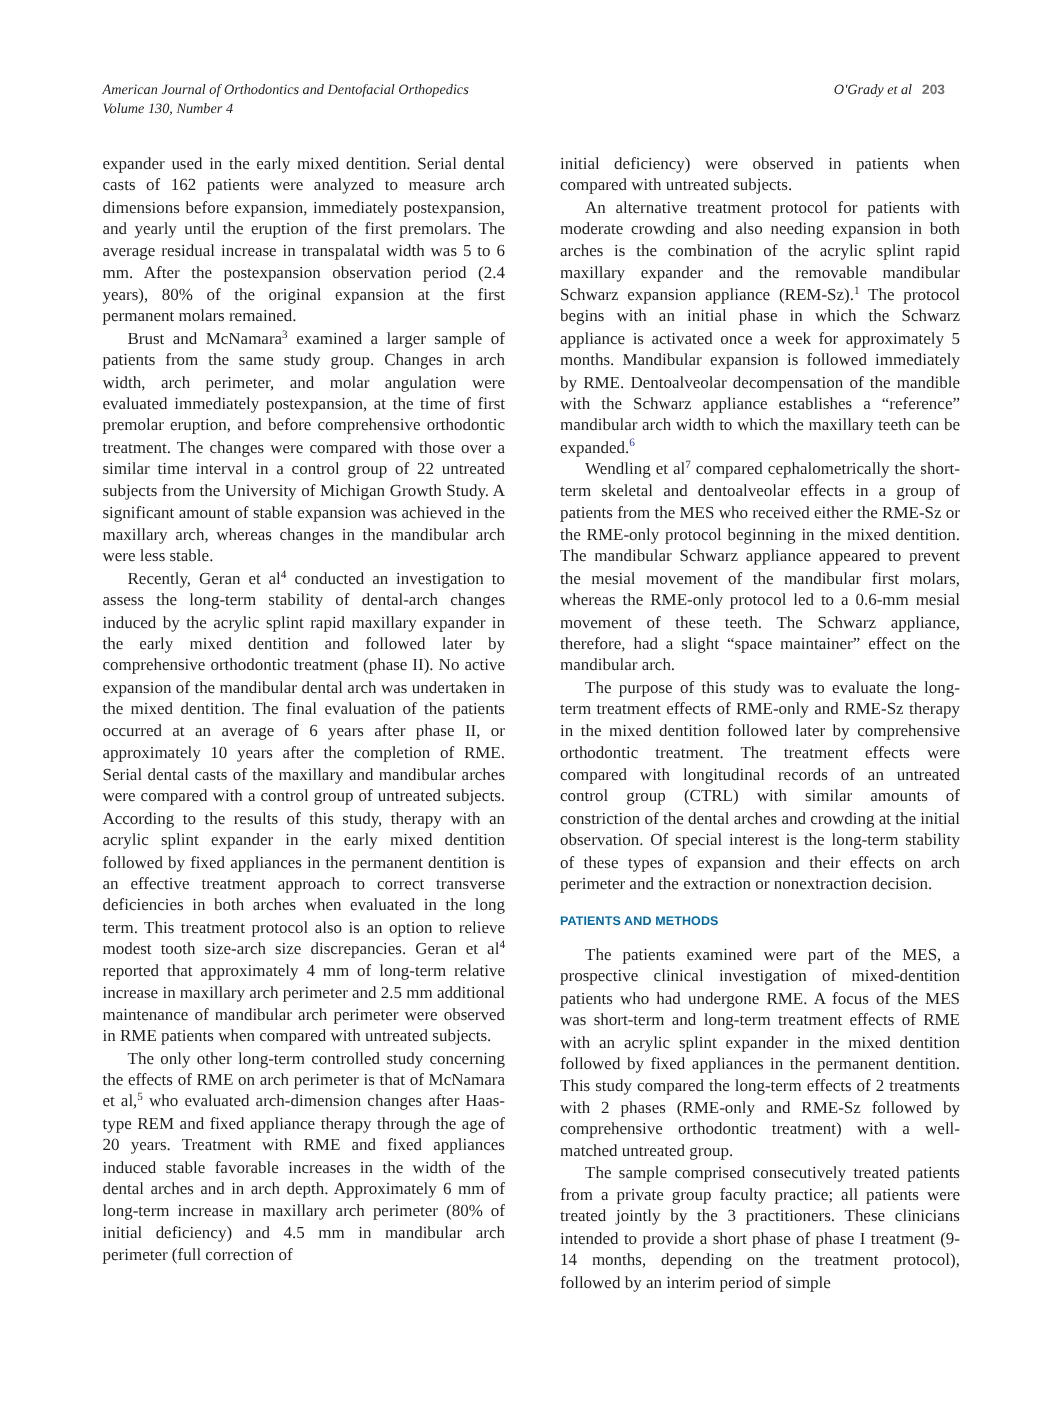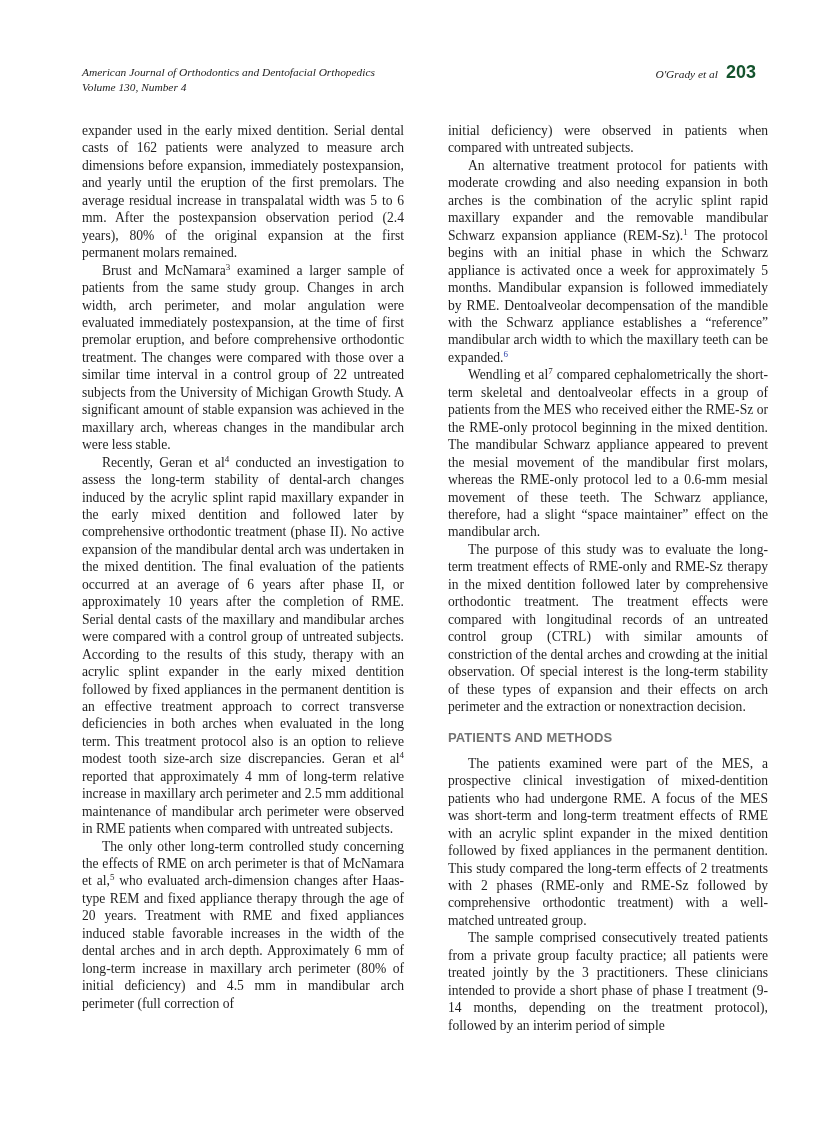--- a/index.html
+++ b/index.html
@@ -1,29 +1,29 @@
 <!DOCTYPE html>
 <html><head>
 <meta charset="utf-8">
 <style>
   html, body { margin: 0; padding: 0; background: #ffffff; }
   body { width: 838px; height: 1122px; position: relative; overflow: hidden; }
   .page { position: absolute; left: 0; top: 0; width: 838px; height: 948px; background: #fff; }
   .running-head { position: absolute; left: 82px; top: 65px; width: 674px; font-family: "Liberation Serif", serif; font-style: italic; font-size: 11.4px; line-height: 14.5px; color: #222; }
   .rh-left { position: absolute; left: 0; top: 0; }
   .rh-right { position: absolute; right: 0; top: 0; white-space: nowrap; }
-  .rh-page { font-family: "Liberation Sans", sans-serif; font-style: normal; font-weight: bold; font-size: 18px; margin-left: 8px; color: #14532d; }
+  .rh-page { font-family: "Liberation Sans", sans-serif; font-style: normal; font-weight: bold; font-size: 11px; margin-left: 8px; color: #737373; }
   .col { position: absolute; top: 122px; width: 322px; font-family: "Liberation Serif", serif; font-size: 13.6px; line-height: 17.45px; color: #1e1e1e; text-align: justify; hyphens: manual; }
   .col-left { left: 82px; }
   .col-right { left: 448px; width: 320px; }
   .col p { margin: 0; text-indent: 0; }
   .col p.ind { text-indent: 20px; }
   sup { font-size: 9px; line-height: 0; vertical-align: 5px; }
   sup.link { color: #2a3fa8; }
-  h2.section { font-family: "Liberation Sans", sans-serif; font-weight: bold; font-size: 13px; color: #737373; margin: 14px 0 8px 0; letter-spacing: 0.1px; text-align: left; }
+  h2.section { font-family: "Liberation Sans", sans-serif; font-weight: bold; font-size: 10px; color: #0369a1; margin: 14px 0 8px 0; letter-spacing: 0.1px; text-align: left; }
 </style>
 </head>
 <body>
 
 <div class="page">
 
   <div class="running-head">
     <div class="rh-left">
       <div>American Journal of Orthodontics and Dentofacial Orthopedics</div>
       <div>Volume 130, Number 4</div>

